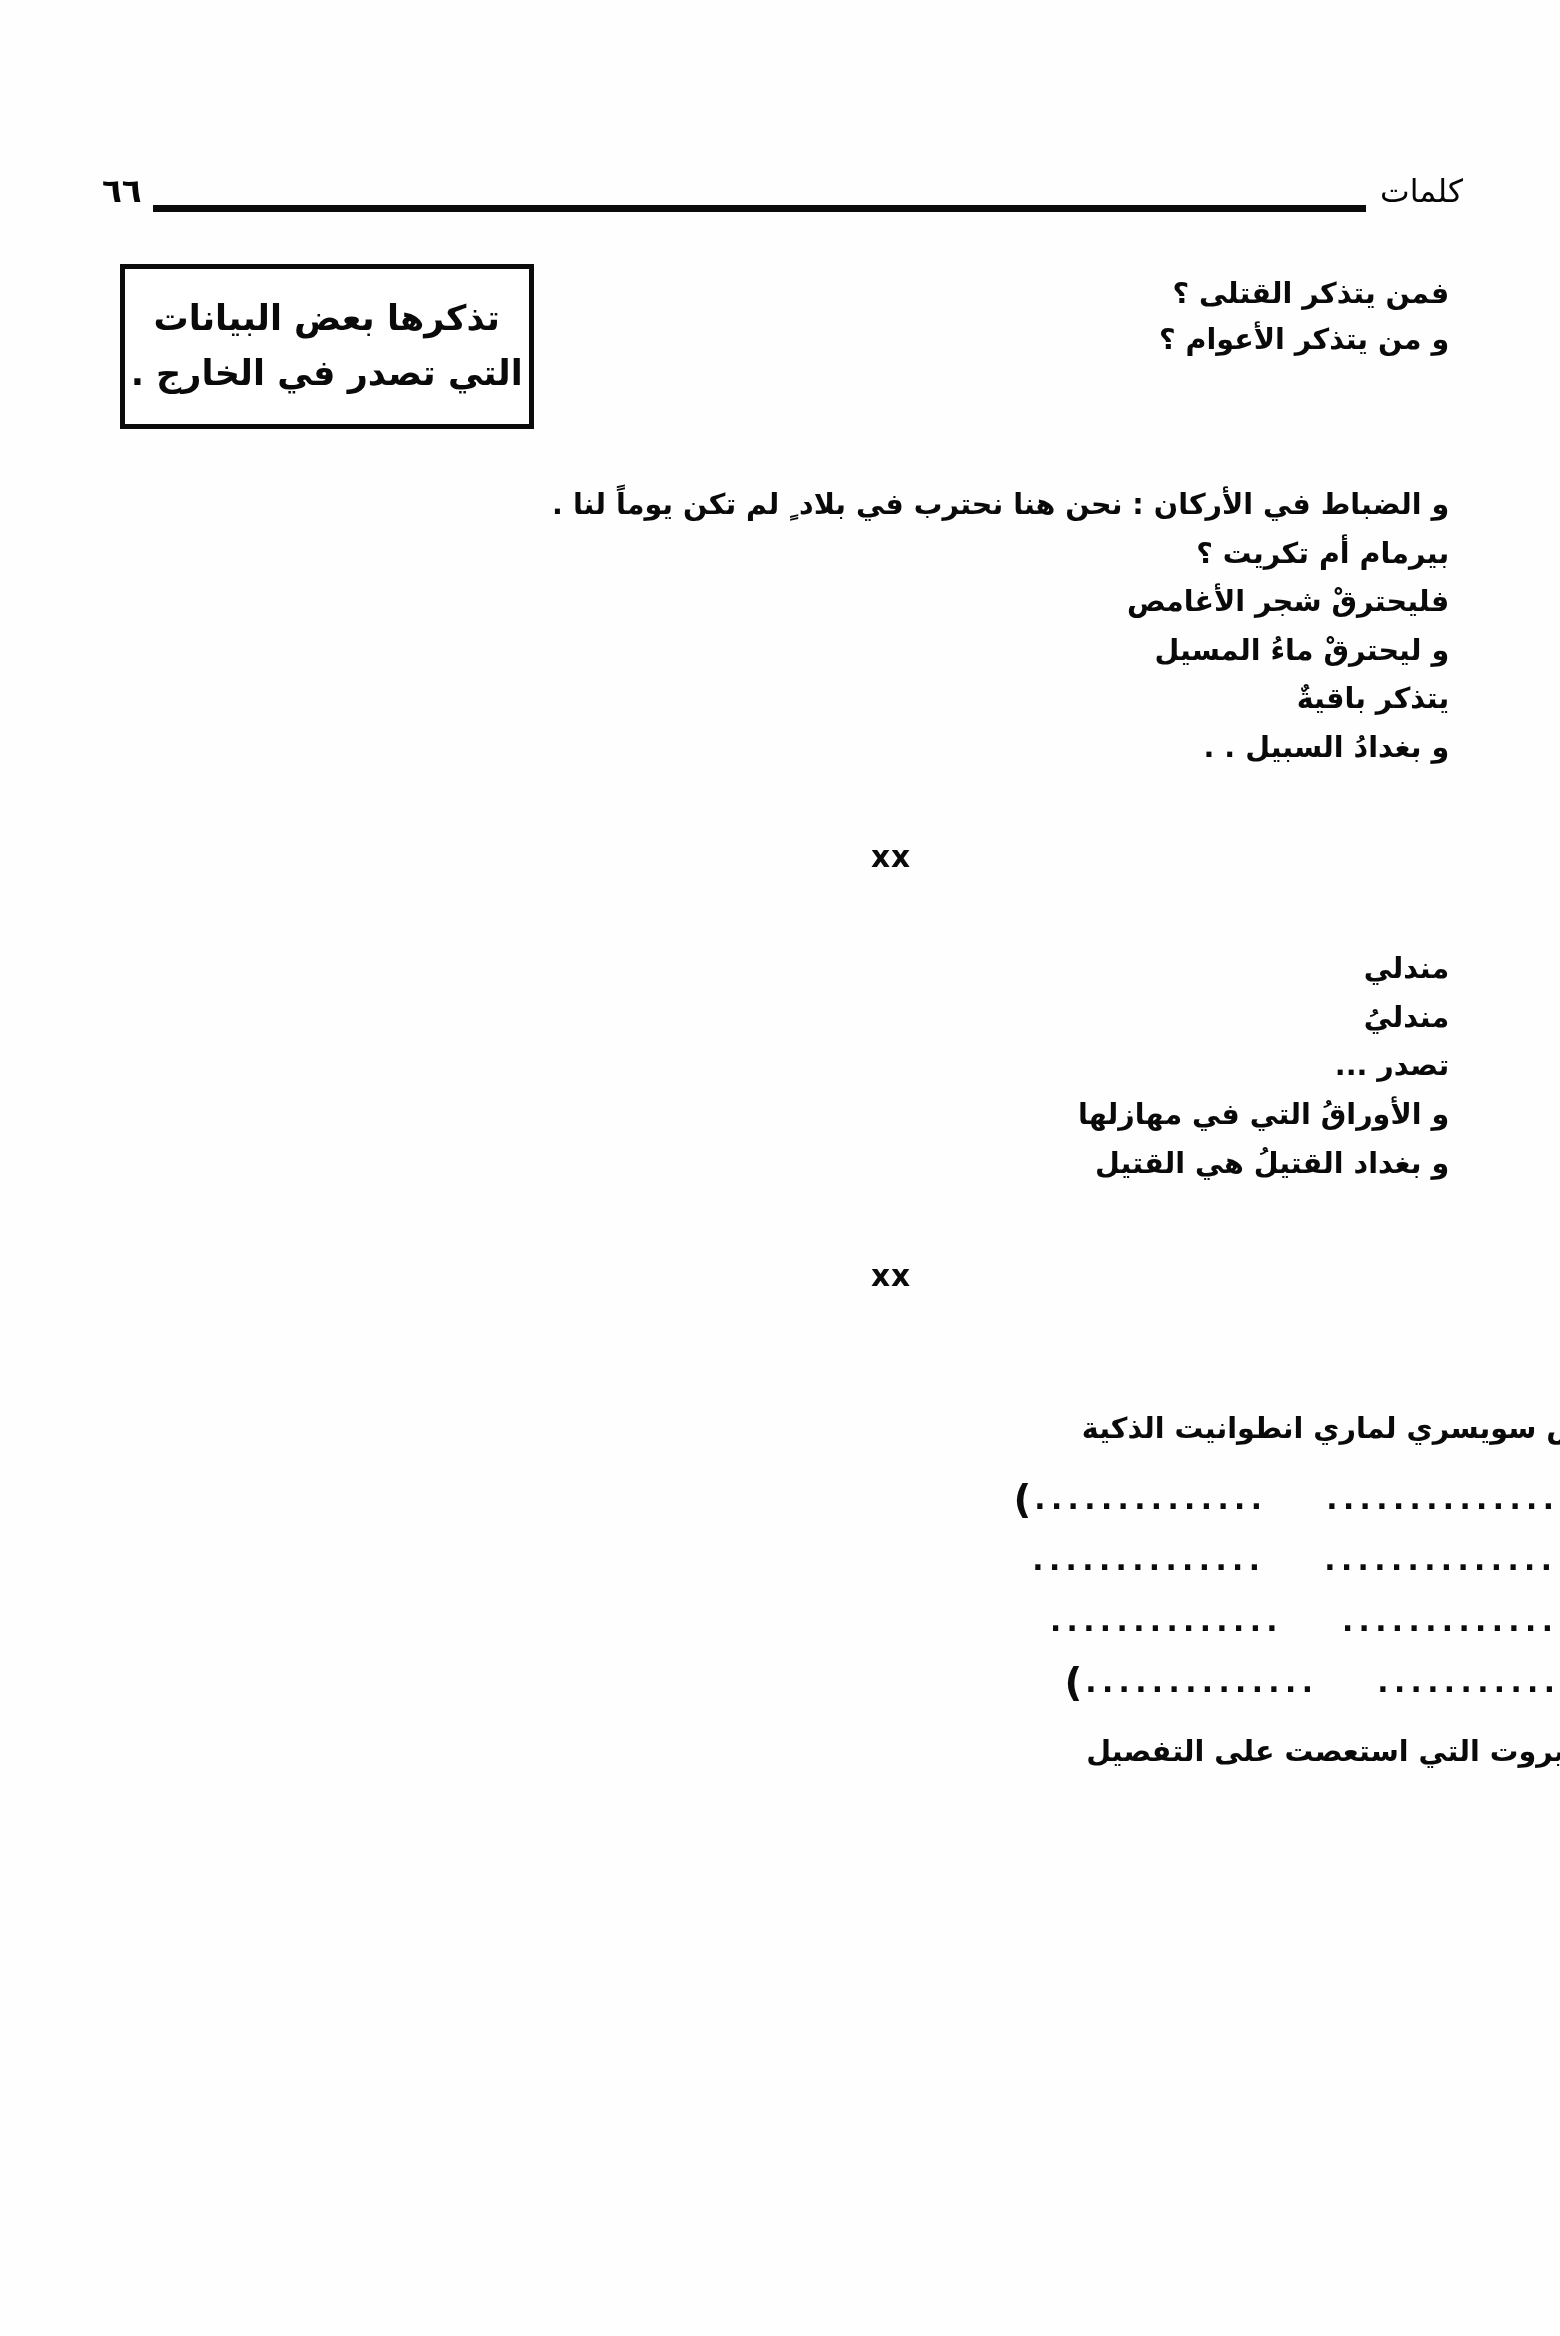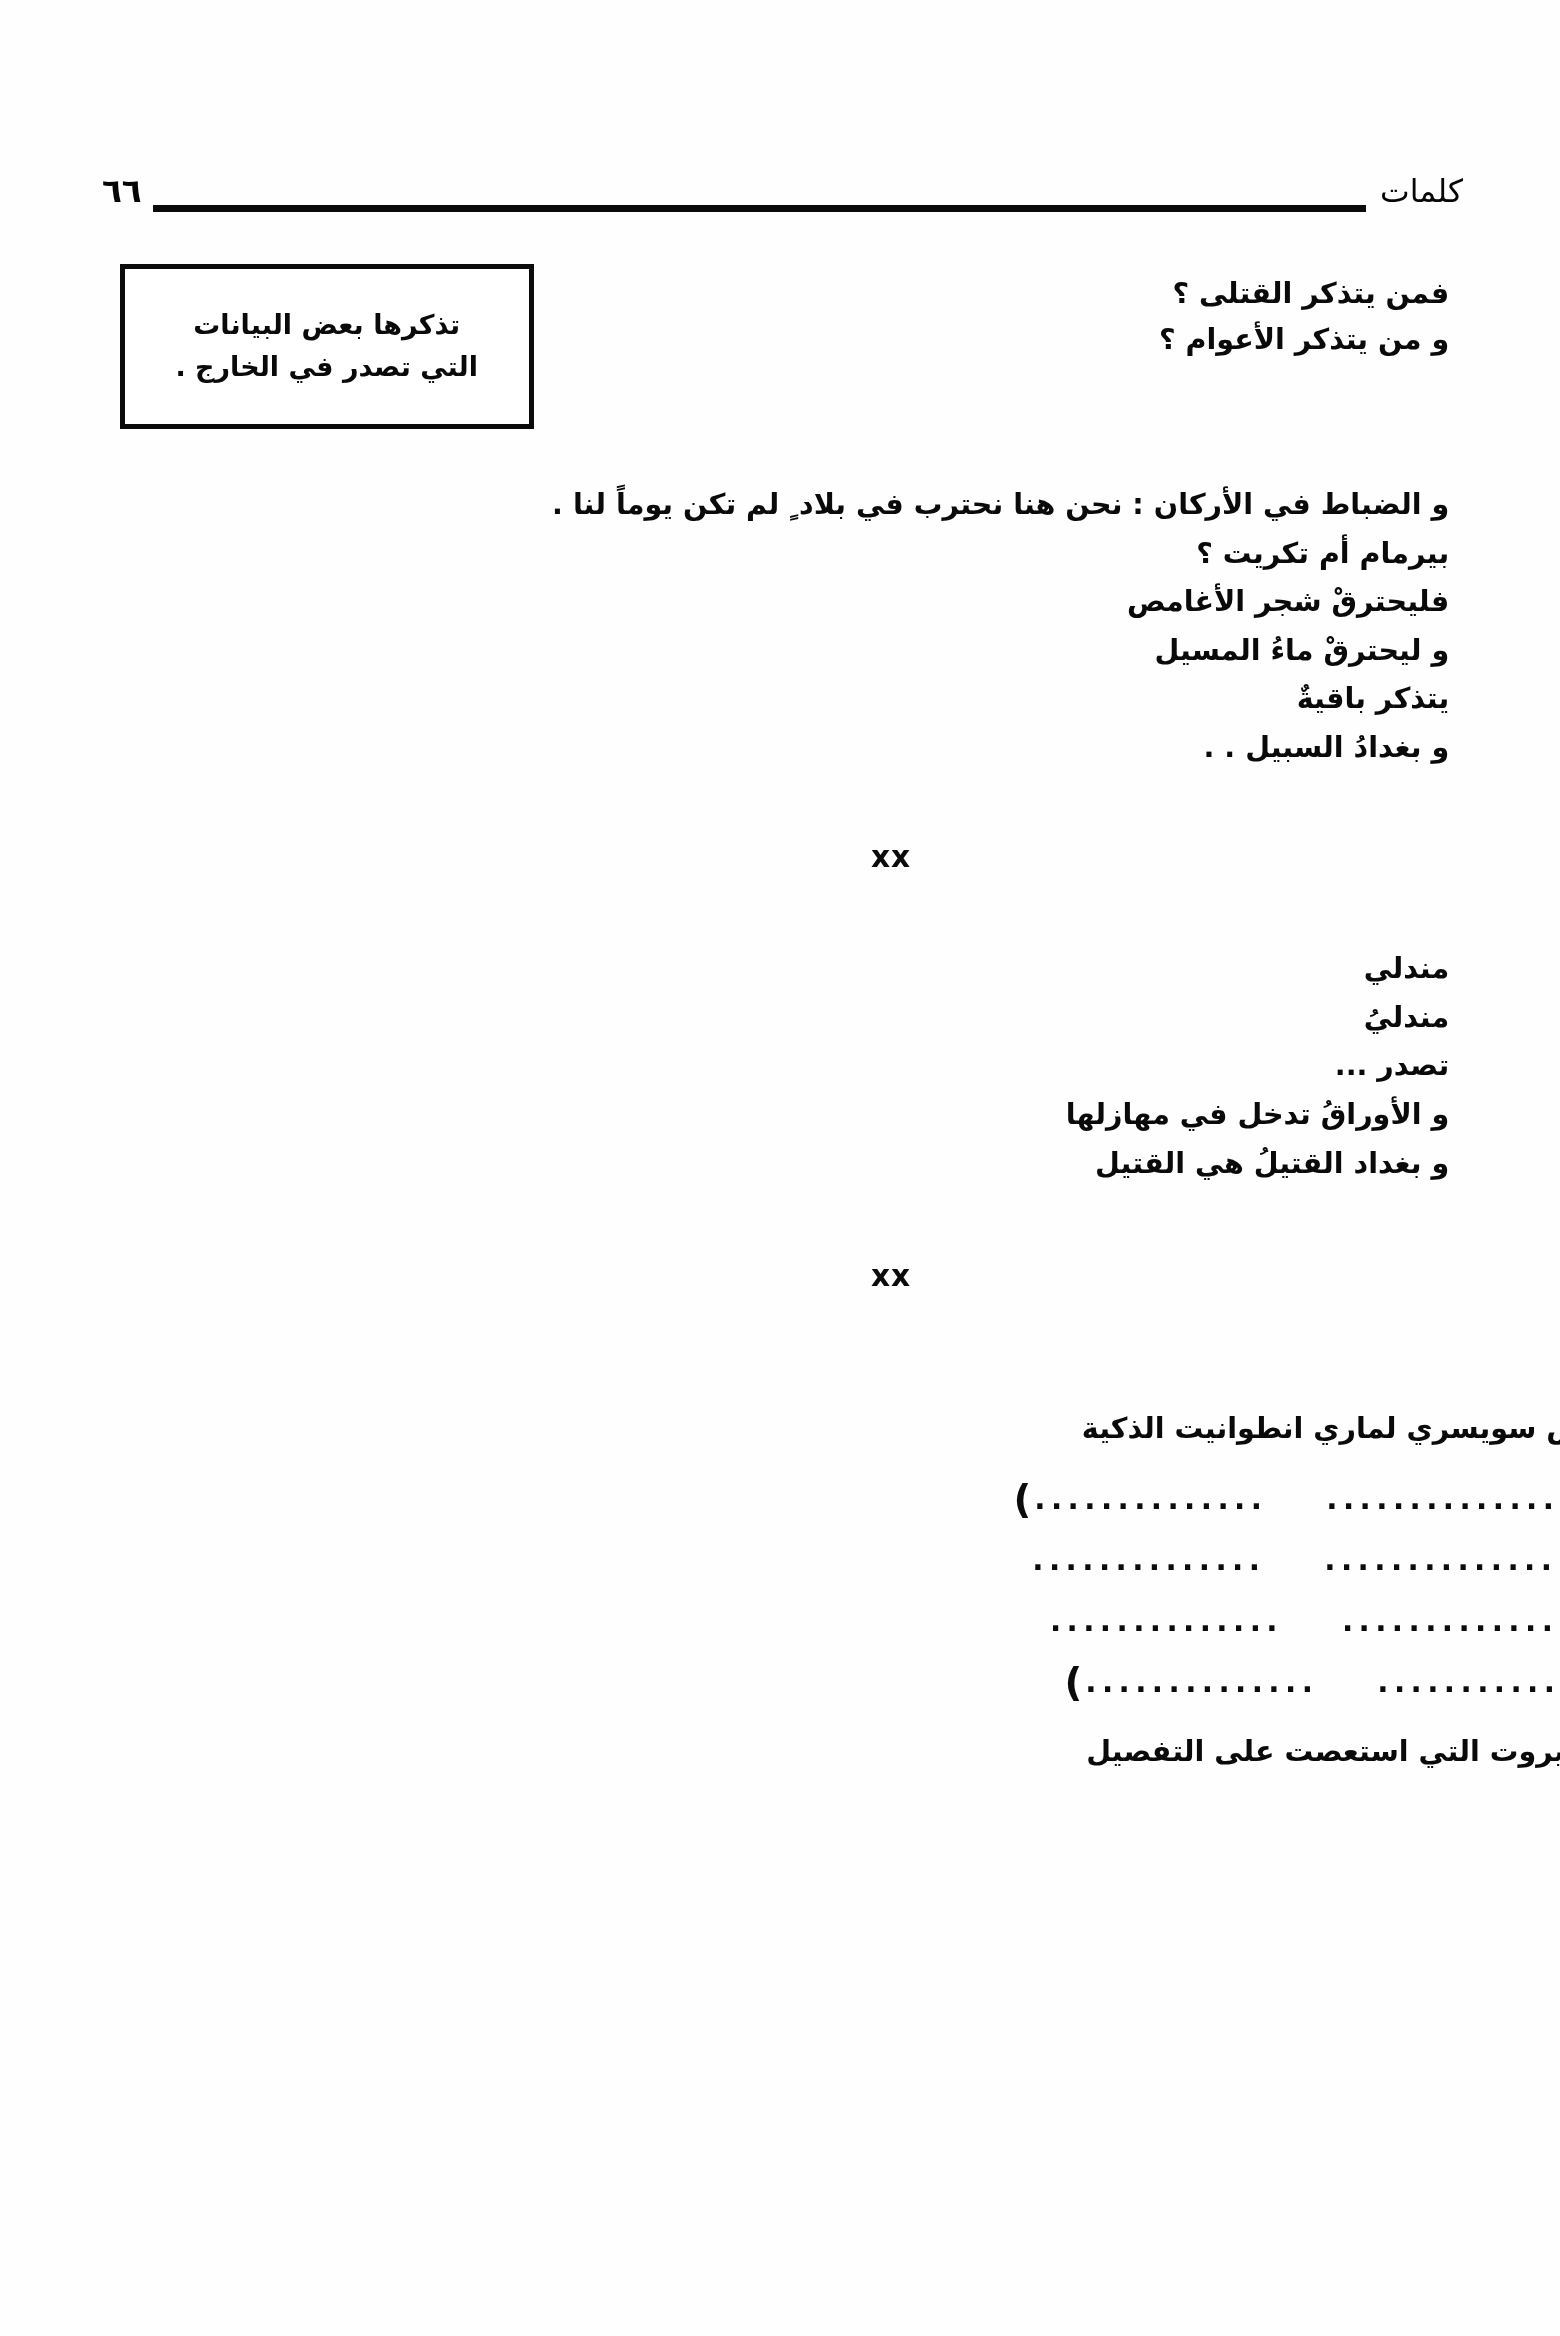--- a/index.html
+++ b/index.html
@@ -86,21 +86,21 @@
     border: 5.9px solid #0b0b0b;
     box-sizing: border-box;
     display: flex;
     flex-direction: column;
     justify-content: center;
     align-items: center;
     padding: 3.9px 13.8px;
     background: #fff;
   }
   .note-line {
-    font-size: 27px;
+    font-size: 35px;
     font-weight: 700;
     line-height: 1.58;
     white-space: nowrap;
     text-align: center;
     color: #0a0a0a;
   }
 
   .verse-right {
     text-align: right;
     padding-right: 13.8px;
@@ -226,21 +226,21 @@
       <div class="verse-line">يتذكر باقيةٌ</div>
       <div class="verse-line">و بغدادُ  السبيل .  .</div>
     </div>
 
     <div class="sep sep-1">xx</div>
 
     <div class="stanza stanza-2">
       <div class="verse-line">مندلي</div>
       <div class="verse-line">مندليُ</div>
       <div class="verse-line">تصدر  ...</div>
-      <div class="verse-line">و الأوراقُ  تدخل في مهازلها</div>
+      <div class="verse-line">و الأوراقُ  التي في مهازلها</div>
       <div class="verse-line">و بغداد القتيلُ  هي  القتيل</div>
     </div>
 
     <div class="sep sep-2">xx</div>
 
     <div class="stanza stanza-3">
 
       <div class="head-line">حرس سويسري لماري انطوانيت الذكية</div>
 
       <div class="dots-block">

